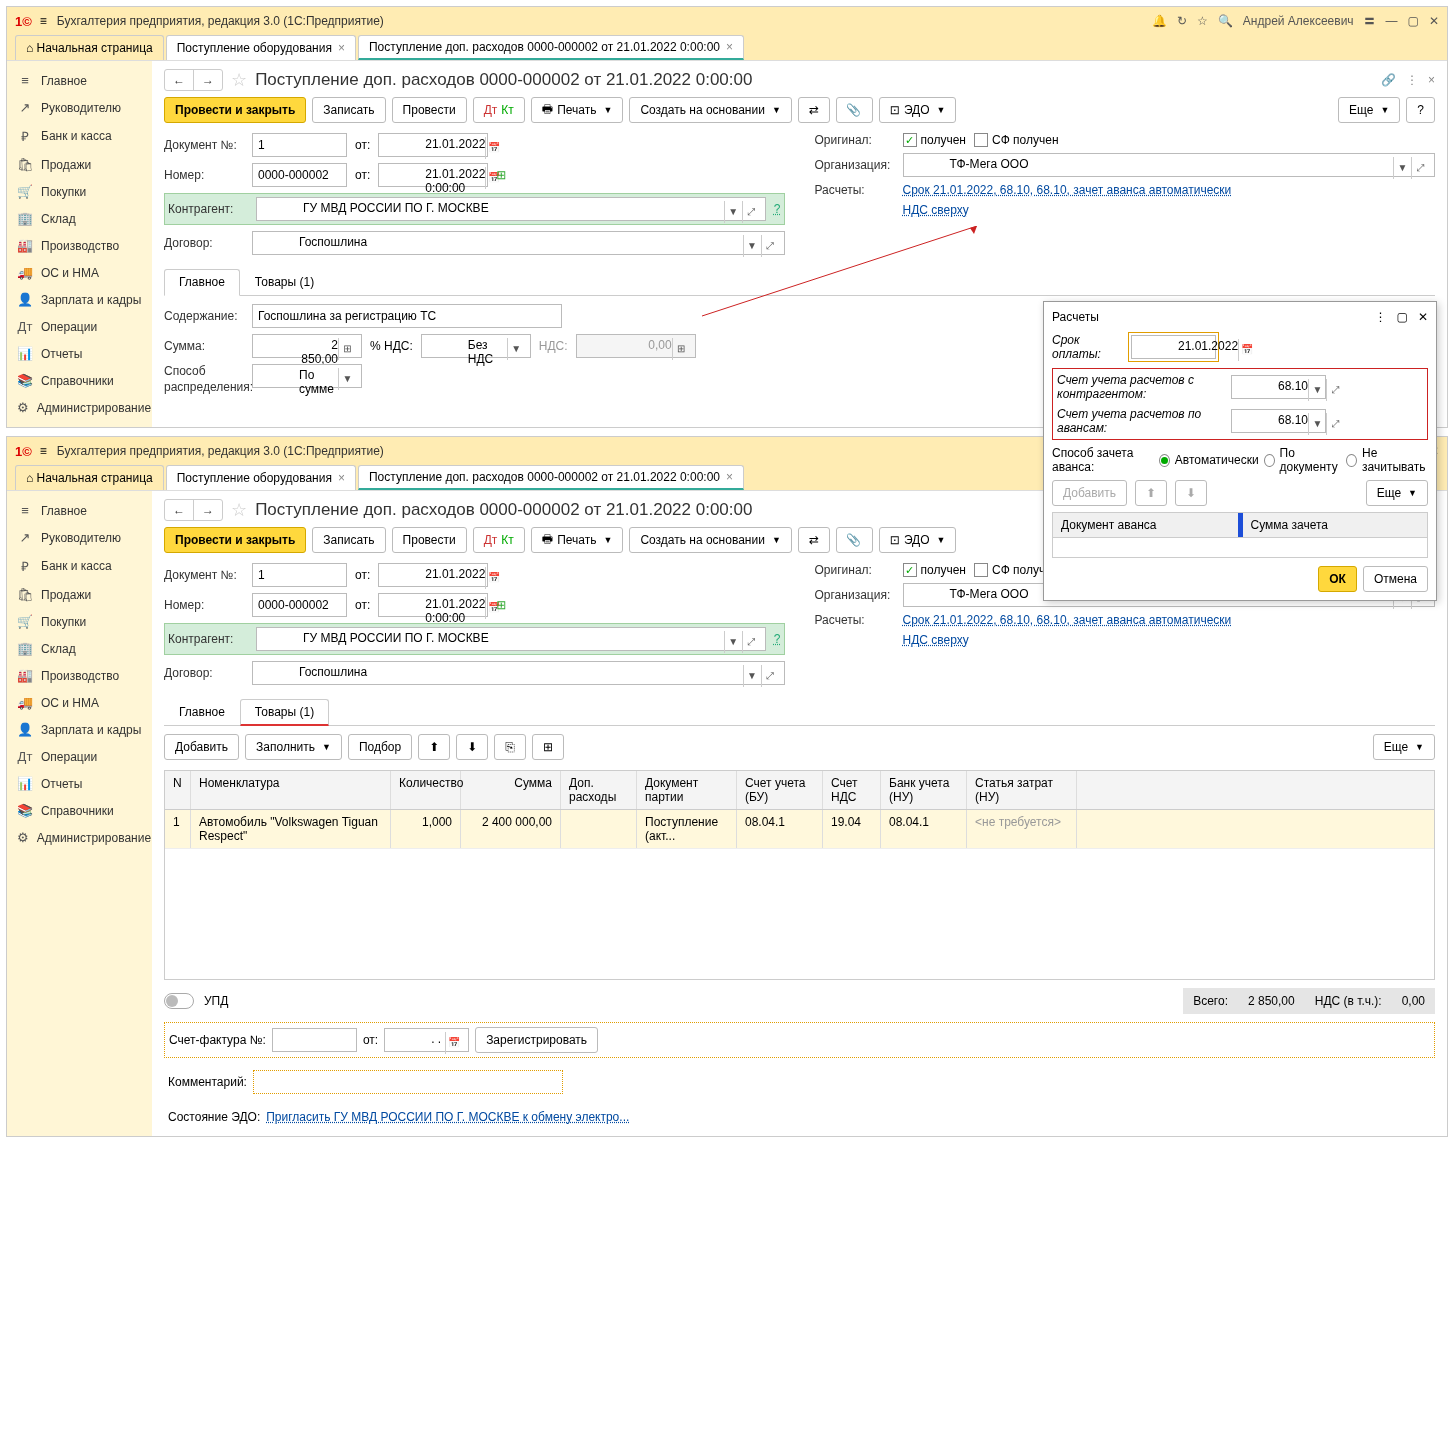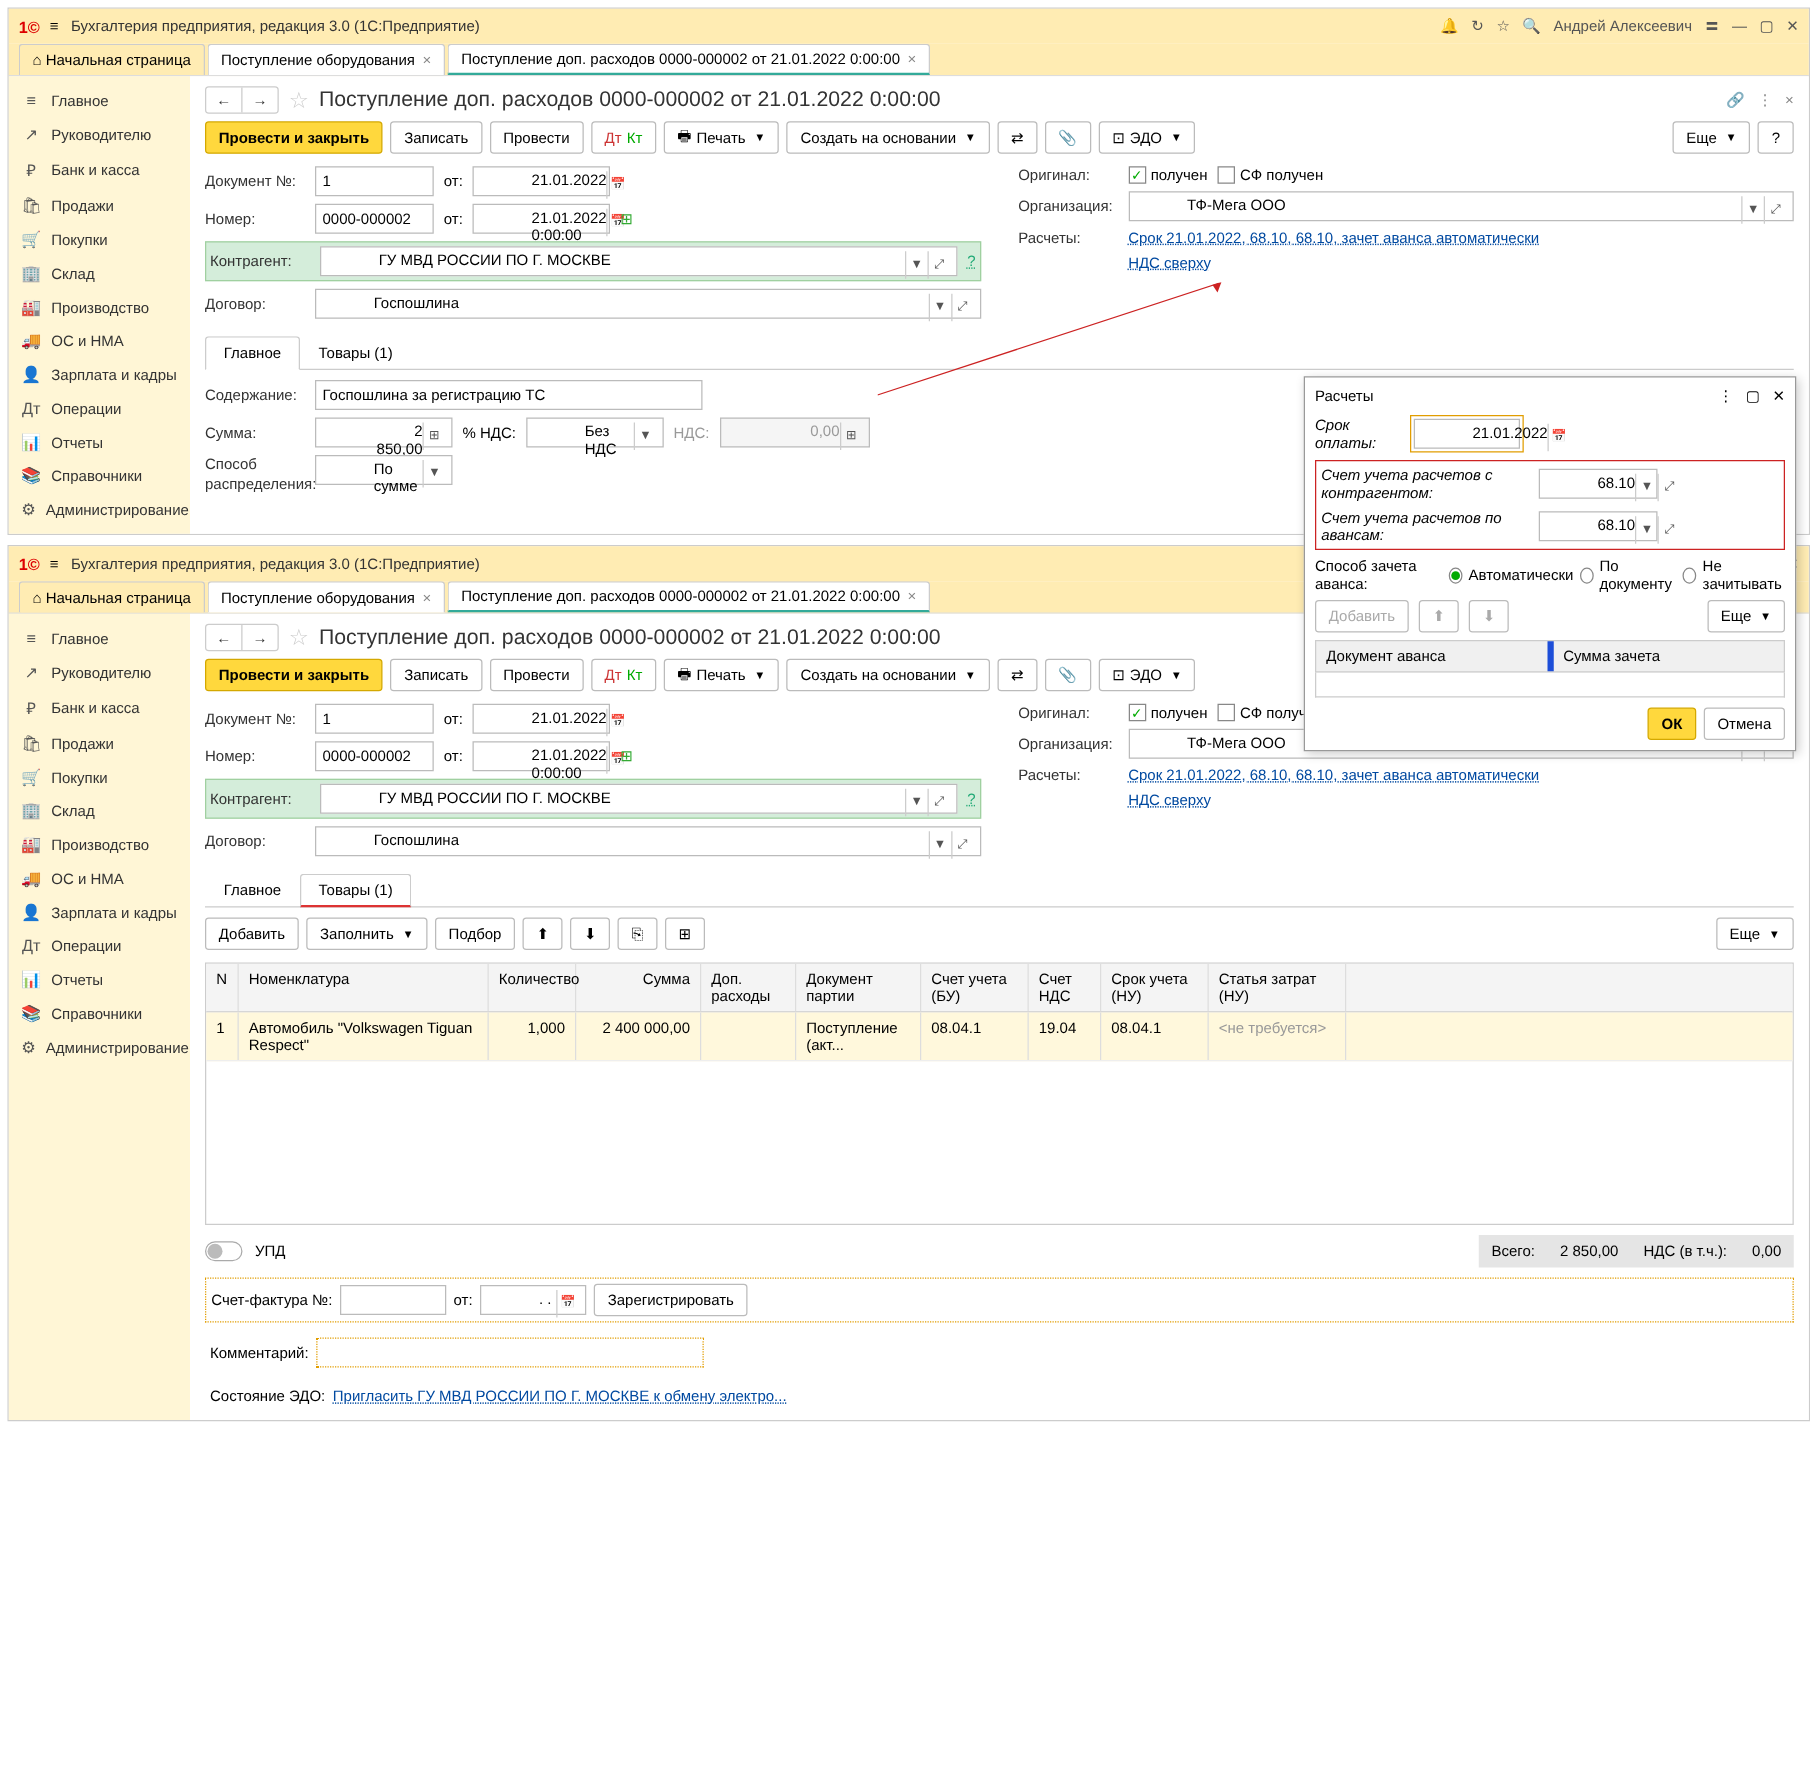--- a/index.html
+++ b/index.html
@@ -635,21 +635,21 @@
       <div class="grid-table">
         <div class="grid-header">
           <div class="gh gh1">N</div>
           <div class="gh gh2">Номенклатура</div>
           <div class="gh gh3">Количество</div>
           <div class="gh gh4">Сумма</div>
           <div class="gh gh5">Доп. расходы</div>
           <div class="gh gh6">Документ партии</div>
           <div class="gh gh7">Счет учета (БУ)</div>
           <div class="gh gh8">Счет НДС</div>
-          <div class="gh gh9">Срок учета (НУ)</div>
+          <div class="gh gh9">Банк учета (НУ)</div>
           <div class="gh gh10">Статья затрат (НУ)</div>
         </div>
         <div class="grid-row sel">
           <div class="gc gh1">1</div>
           <div class="gc gh2">Автомобиль "Volkswagen Tiguan Respect"</div>
           <div class="gc gh3">1,000</div>
           <div class="gc gh4">2 400 000,00</div>
           <div class="gc gh5"></div>
           <div class="gc gh6">Поступление (акт...</div>
           <div class="gc gh7">08.04.1</div>

